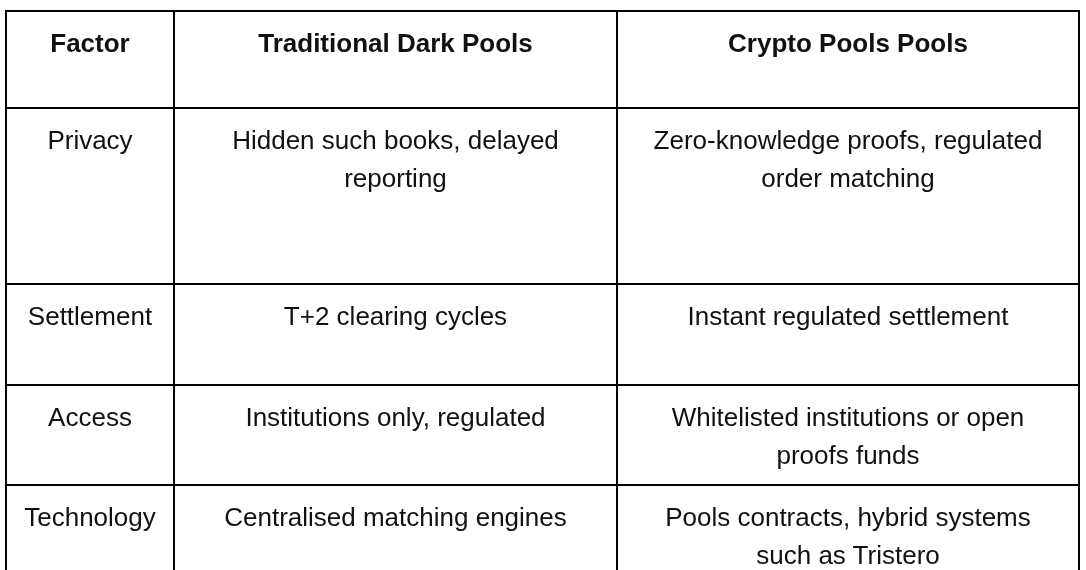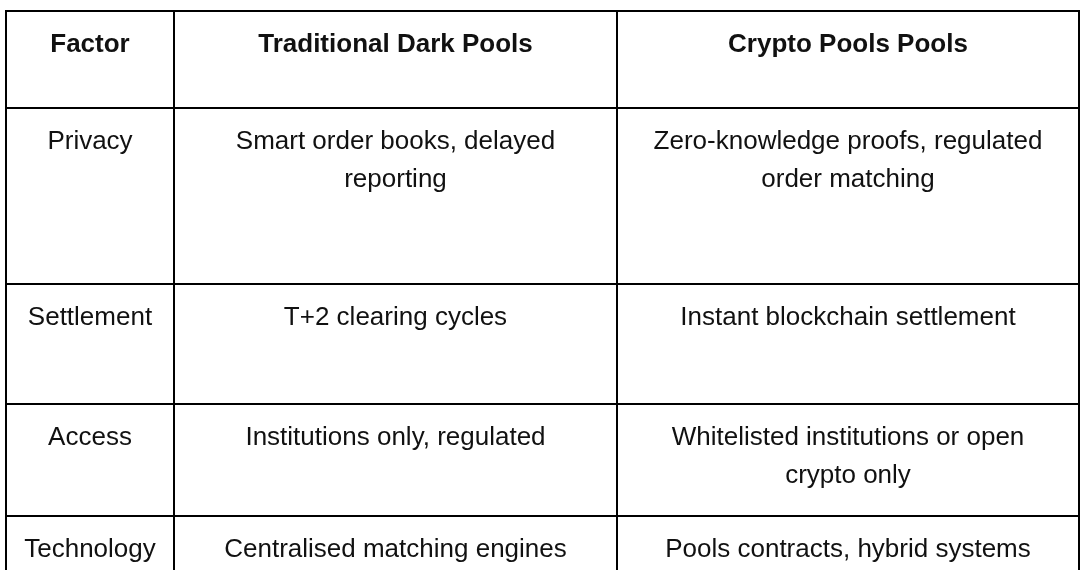--- a/index.html
+++ b/index.html
@@ -39,57 +39,57 @@
     line-height: 38px;
     white-space: pre-line;
     color: var(--text-color);
   }
   table.comparison th {
     font-weight: bold;
   }
   
   tr.row-header     { height: 97px; }
   tr.row-privacy    { height: 176px; }
-  tr.row-settlement { height: 120px; }
-  tr.row-access     { height: 112px; margin-left: 20px; }
+  tr.row-settlement { height: 101px; }
+  tr.row-access     { height: 100px; margin-left: 20px; }
   tr.row-technology { height: 104px; margin-top: 25px; }
 </style>
 </head>
 <body>
 
 <div class="table-wrap">
   <table class="comparison">
     <colgroup>
       <col style="width:168px">
       <col style="width:443px">
       <col style="width:462px">
     </colgroup>
     <tbody>
       <tr class="row-header">
         <th>Factor</th>
         <th>Traditional Dark Pools</th>
         <th>Crypto Pools Pools</th>
       </tr>
       <tr class="row-privacy">
         <td>Privacy</td>
-        <td>Smart order books, delayed
+        <td>Hidden such books, delayed
 reporting</td>
         <td>Zero-knowledge proofs, regulated
 order matching</td>
       </tr>
       <tr class="row-settlement">
         <td>Settlement</td>
         <td>T+2 clearing cycles</td>
-        <td>Instant blockchain settlement</td>
+        <td>Instant regulated settlement</td>
       </tr>
       <tr class="row-access">
         <td>Access</td>
         <td>Institutions only, regulated</td>
         <td>Whitelisted institutions or open
-crypto only</td>
+proofs funds</td>
       </tr>
       <tr class="row-technology">
         <td>Technology</td>
         <td>Centralised matching engines</td>
         <td>Pools contracts, hybrid systems
 such as Tristero</td>
       </tr>
     </tbody>
   </table>
 </div>

